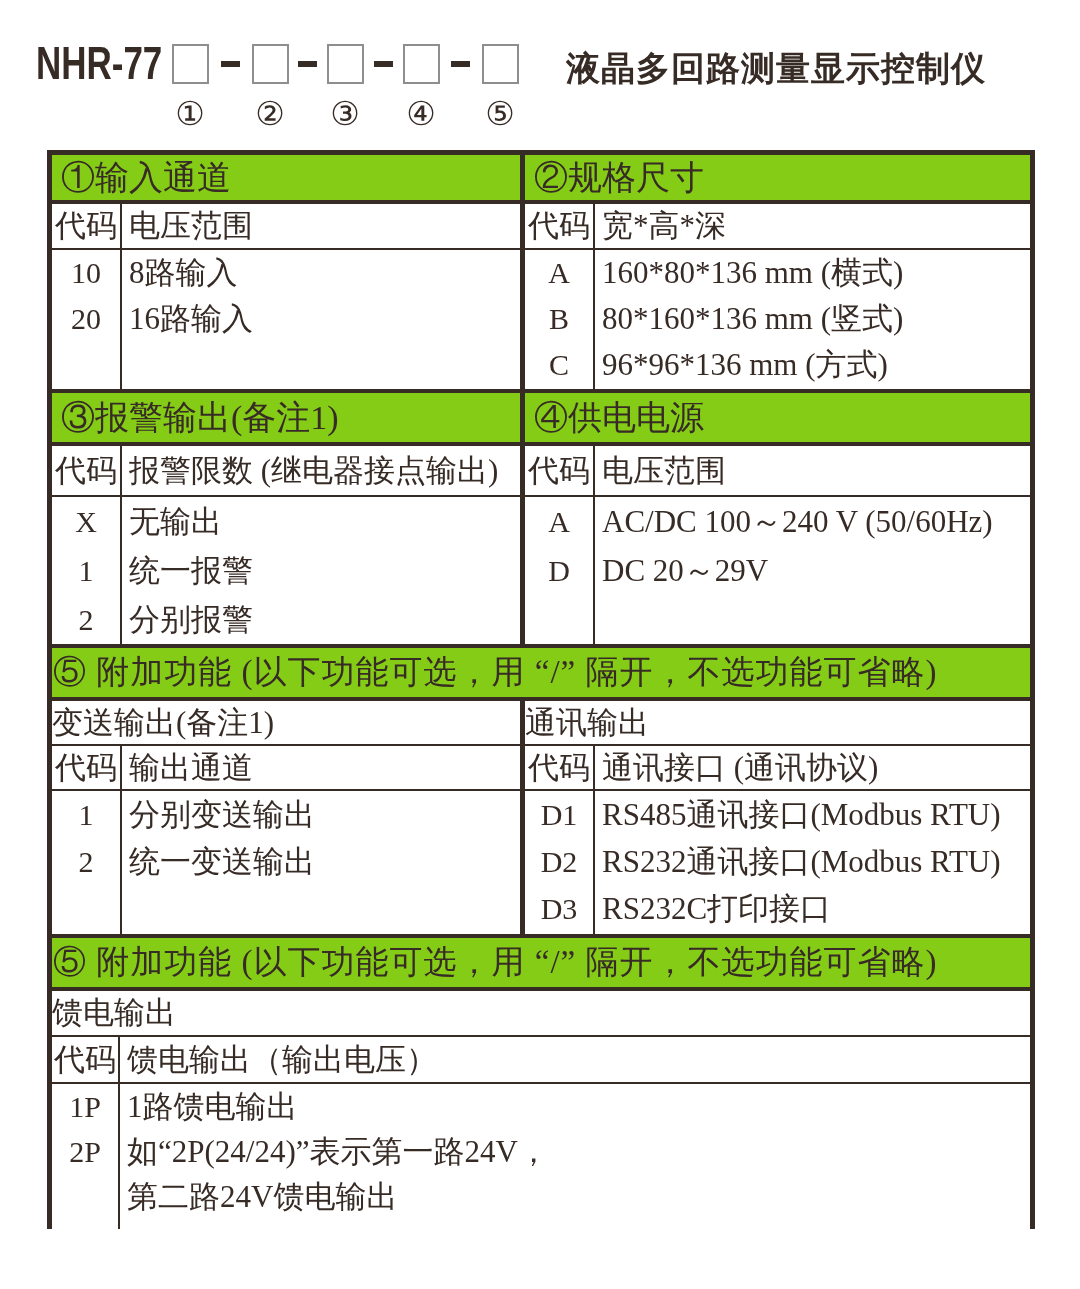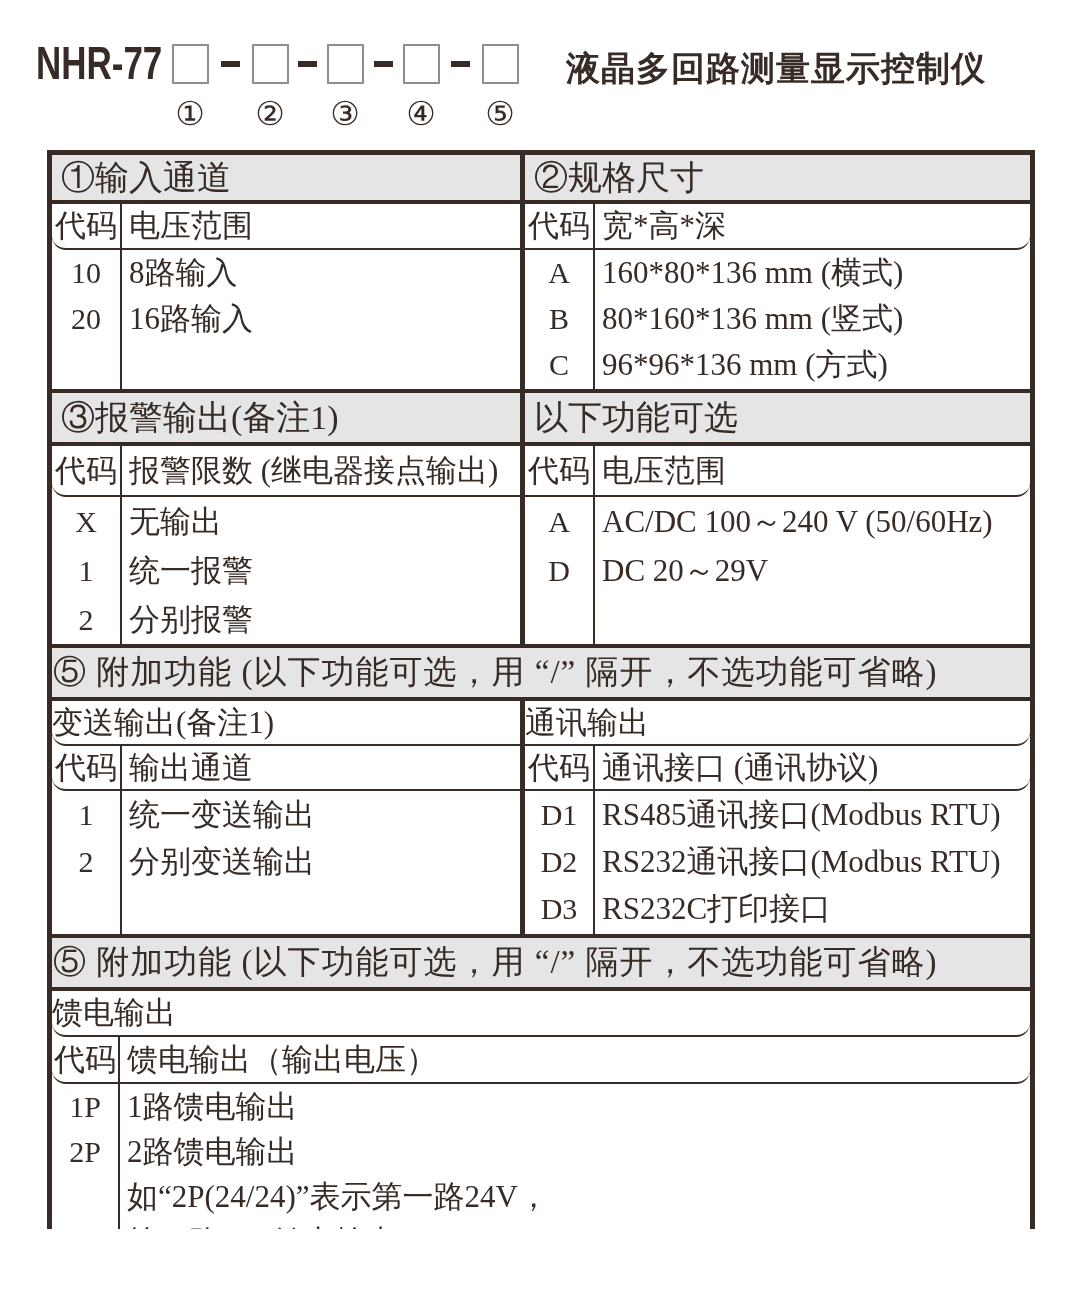--- a/index.html
+++ b/index.html
@@ -23,23 +23,23 @@
     font-family:"Liberation Sans","DejaVu Sans",sans-serif;
     font-weight:bold;font-size:34px;letter-spacing:1px;white-space:nowrap;
   }
   
   .ordertable{
     position:absolute;left:47px;top:150px;width:988px;height:1122px;
     border:5px solid #372b26;box-sizing:border-box;
     display:flex;flex-direction:column;background:#fff;
   }
   .band{display:flex;flex:none;border-bottom:4px solid #372b26;box-sizing:content-box;}
-  .band.thin{border-bottom-width:2px;border-radius:14px;}
+  .band.thin{border-bottom-width:2px;}
   .band.last{border-bottom:none;}
-  .gray{background:#e5e5e5;}
+  .gray{background:#84cc16;}
   .colL{width:468px;flex:none;border-right:5px solid #372b26;display:flex;}
   .colR{flex:1;display:flex;min-width:0;}
   .code-col{width:68px;flex:none;border-right:2px solid #372b26;display:flex;flex-direction:column;}
   .code-col.narrow{width:66px;}
   .desc-col{flex:1;display:flex;flex-direction:column;min-width:0;padding-left:7px;}
   .sec-title{font-size:34px;display:flex;align-items:center;padding-left:9px;white-space:nowrap;}
   .sub-title{font-size:31px;display:flex;align-items:center;white-space:nowrap;}
   .bandtext{font-size:33px;display:flex;align-items:center;padding-left:1px;white-space:nowrap;letter-spacing:1px;}
   .ccell{display:flex;align-items:center;justify-content:center;font-size:30px;flex:1;}
   .dcell{display:flex;align-items:center;justify-content:flex-start;font-size:31px;flex:1;white-space:nowrap;}
@@ -127,21 +127,21 @@
           <div class="dcell r46">96*96*136 mm (方式)</div>
         </div>
       </div>
     </div>
 
     <div class="band" style="height:49px">
       <div class="colL gray">
         <div class="sec-title">③报警输出(备注1)</div>
       </div>
       <div class="colR gray">
-        <div class="sec-title">以下功能可选</div>
+        <div class="sec-title">④供电电源</div>
       </div>
     </div>
 
     <div class="band thin" style="height:49px">
       <div class="colL">
         <div class="code-col">
             <div class="ccell" style="font-size:31px">代码</div>
           </div>
         <div class="desc-col">
             <div class="dcell">报警限数 (继电器接点输出)</div>
@@ -217,22 +217,22 @@
     </div>
 
     <div class="band" style="height:143px">
       <div class="colL">
         <div class="code-col">
           <div class="ccell r47">1</div>
           <div class="ccell r47">2</div>
           <div class="fillrest"></div>
         </div>
         <div class="desc-col">
+          <div class="dcell r47">分别变送输出</div>
           <div class="dcell r47">统一变送输出</div>
-          <div class="dcell r47">分别变送输出</div>
           <div class="fillrest"></div>
         </div>
       </div>
       <div class="colR">
         <div class="code-col">
           <div class="ccell r47">D1</div>
           <div class="ccell r47">D2</div>
           <div class="ccell r47">D3</div>
         </div>
         <div class="desc-col">
@@ -262,20 +262,19 @@
 
     <div class="band last" style="height:183px">
       <div class="code-col narrow">
         <div class="ccell r45">1P</div>
         <div class="ccell r45">2P</div>
         <div class="ccell r45"></div>
         <div class="ccell r45"></div>
       </div>
       <div class="desc-col">
         <div class="dcell r45">1路馈电输出</div>
-        <div class="dcell r45">2路馈电输出</div>
         <div class="dcell r45">如“2P(24/24)”表示第一路24V，</div>
         <div class="dcell r45">第二路24V馈电输出</div>
       </div>
     </div>
 
   </div>
 </div>
 
 </body></html>

